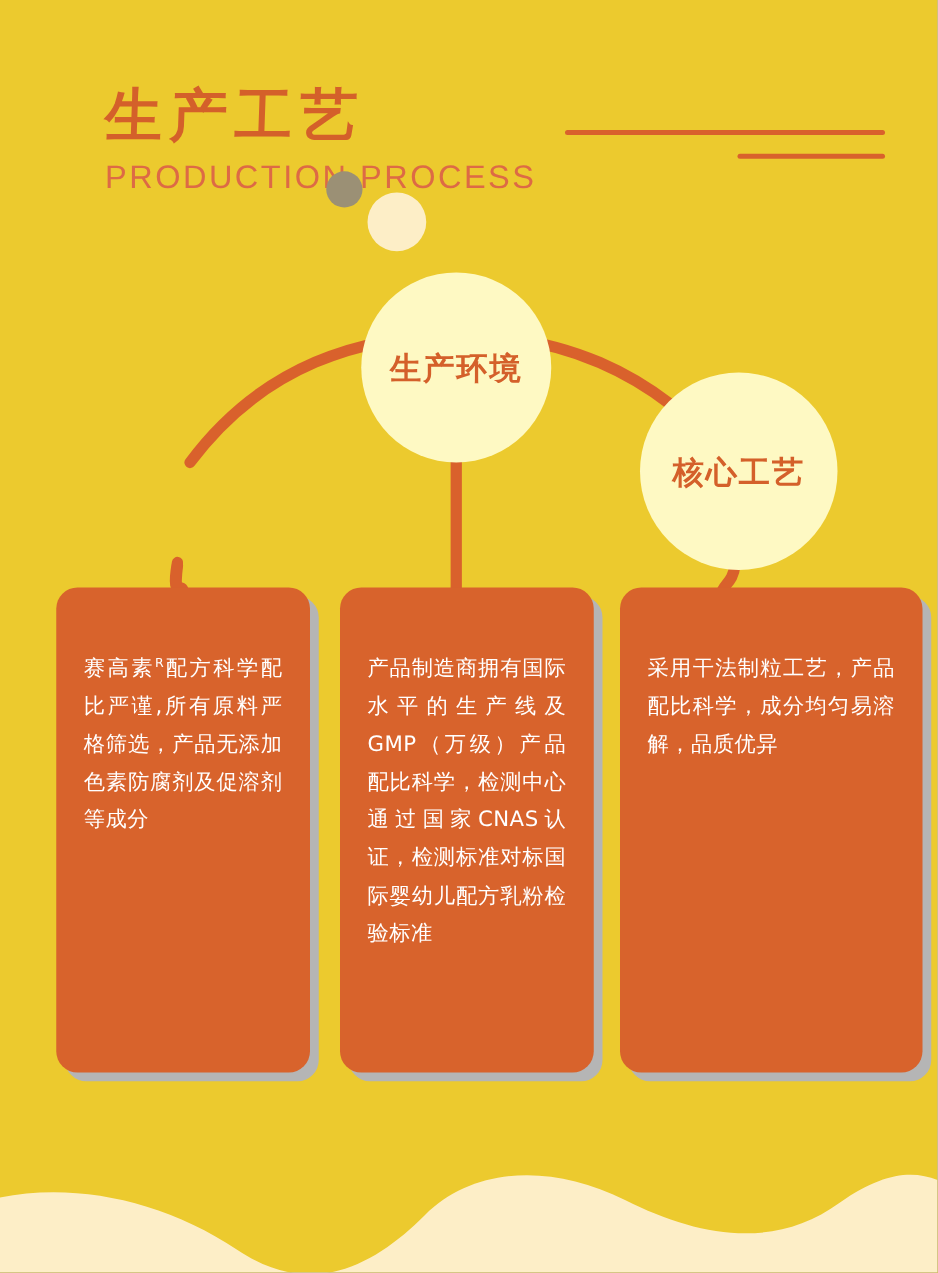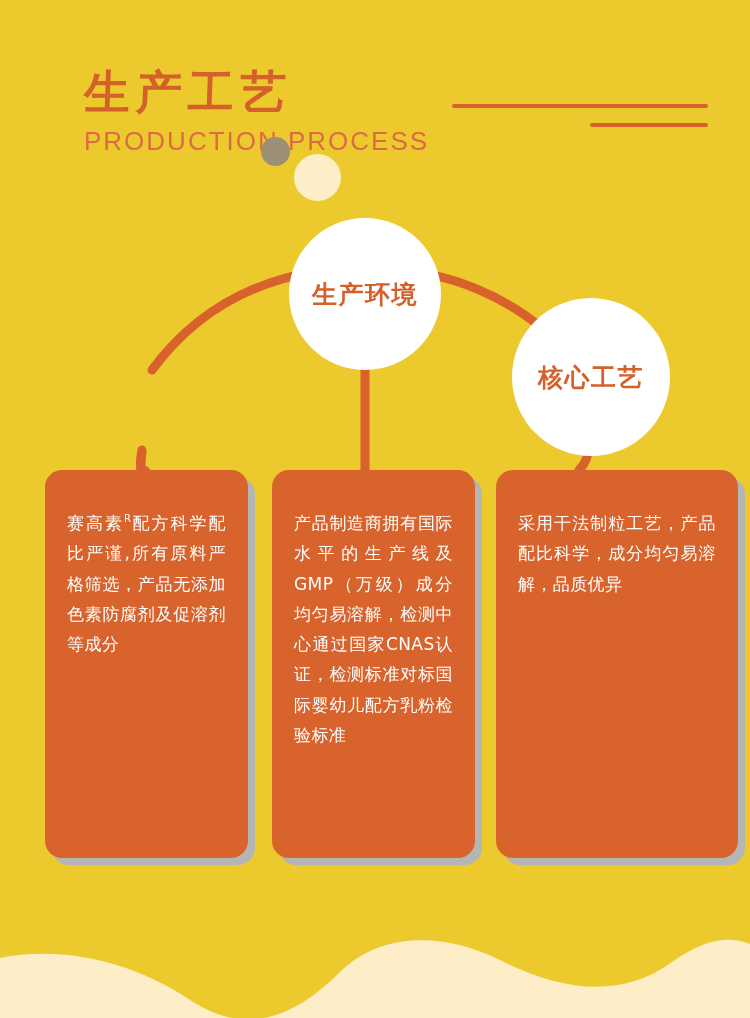--- a/index.html
+++ b/index.html
@@ -79,21 +79,21 @@
     width: 47px; height: 47px;
     border-radius: 50%;
     background: #fdeec7;
     z-index: 5;
   }
 
   
   .bubble {
     position: absolute;
     border-radius: 50%;
-    background: #ffffff;
+    background: #fef9c3;
     display: flex;
     align-items: center;
     justify-content: center;
     z-index: 4;
     text-align: right;
   }
   .bubble-label {
     font-family: "DejaVu Sans", sans-serif;
     font-size: 25px;
     font-weight: 700;
@@ -107,21 +107,21 @@
 
   
   .card {
     position: absolute;
     top: 470px;
     background: #d8632c;
     border-radius: 17px;
     box-shadow: 7px 7px 0 0 #b5b5b5;
     z-index: 3;
     box-sizing: border-box;
-    padding: 38px 22px 20px 22px;
+    padding: 50px 22px 20px 22px;
   }
   #card-1 { left: 45px;  width: 203px; height: 388px; }
   #card-2 { left: 272px; width: 203px; height: 388px; }
   #card-3 { left: 496px; width: 242px; height: 388px; }
 
   .card-text {
     font-family: "DejaVu Sans", sans-serif;
     font-size: 17px;
     line-height: 1.78;
     color: #ffffff;
@@ -181,20 +181,20 @@
   </div>
   <div class="bubble" id="bubble-right">
     <span class="bubble-label">核心工艺</span>
   </div>
 
   <div class="card" id="card-1">
     <div class="card-text"><span>赛高素</span><sup>R</sup><span>配方科学配比严谨,所有原料严格筛选，产品无添加色素防腐剂及促溶剂等成分</span></div>
   </div>
 
   <div class="card" id="card-2">
-    <div class="card-text">产品制造商拥有国际水平的生产线及GMP（万级）成分均匀易溶解，检测中心通过国家CNAS认证，检测标准对标国际婴幼儿配方乳粉检验标准</div>
+    <div class="card-text">产品制造商拥有国际水平的生产线及GMP（万级）产品配比科学，检测中心通过国家CNAS认证，检测标准对标国际婴幼儿配方乳粉检验标准</div>
   </div>
 
   <div class="card" id="card-3">
     <div class="card-text">采用干法制粒工艺，产品配比科学，成分均匀易溶解，品质优异</div>
   </div>
 
 </div>
 
 </body></html>

